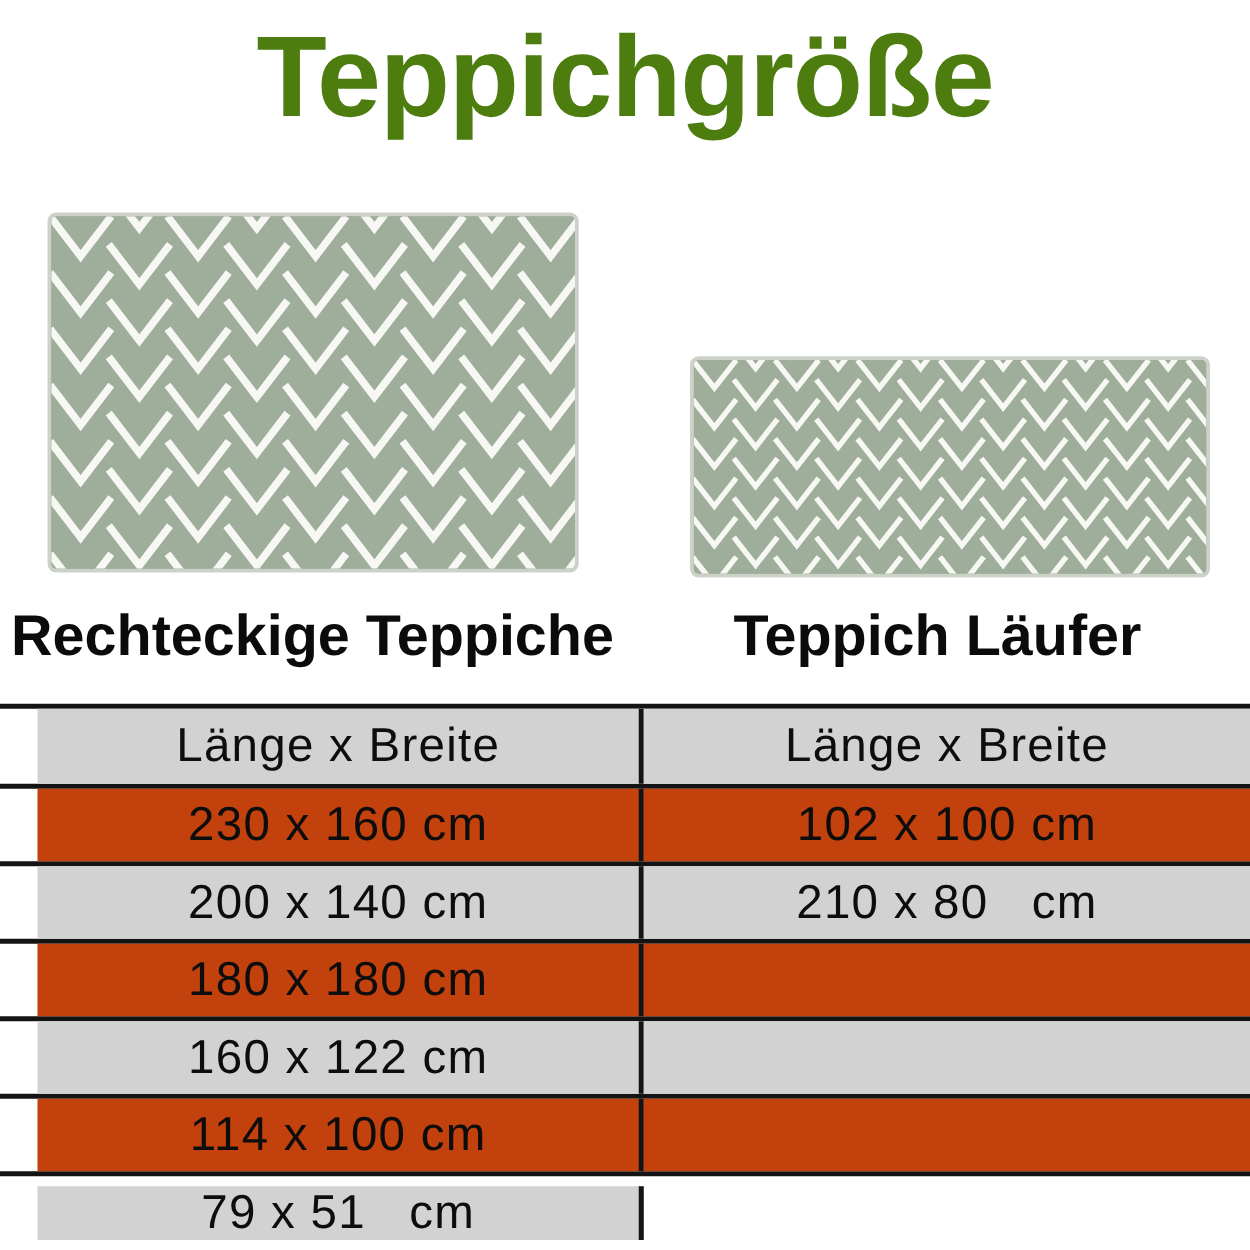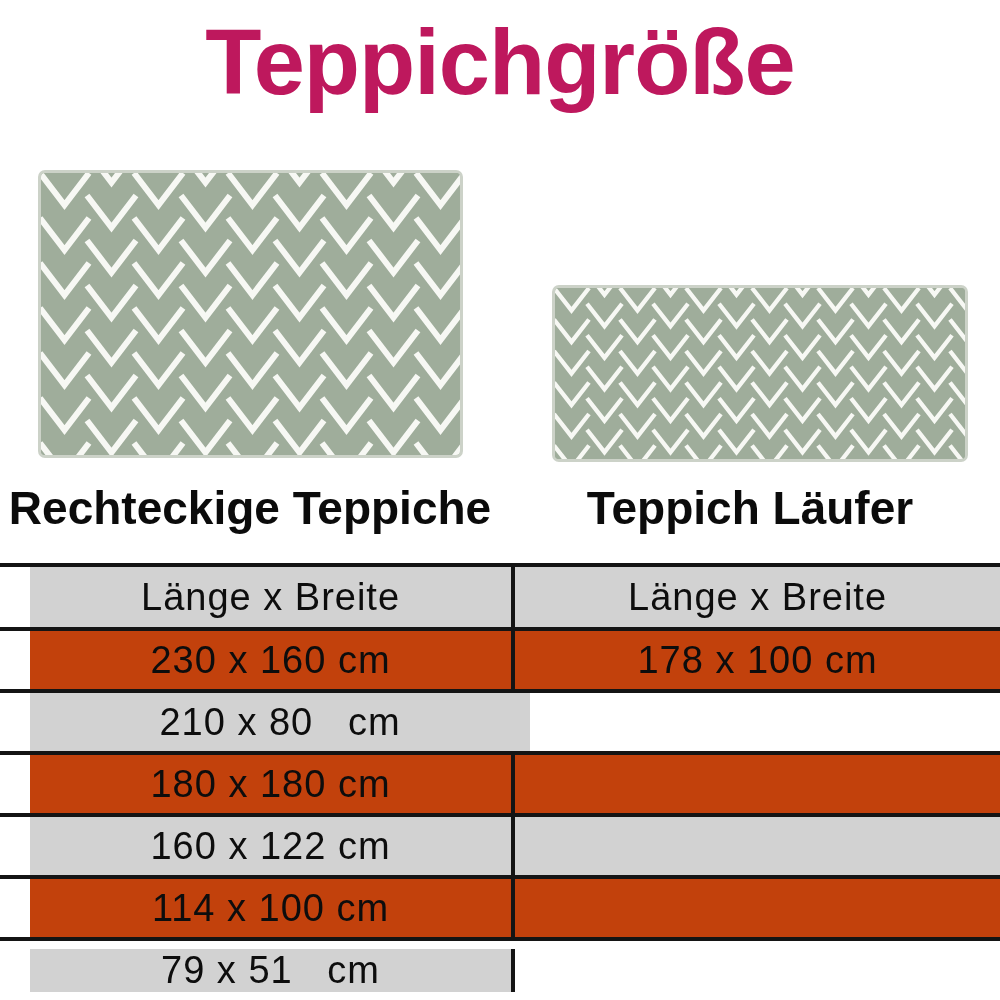--- a/index.html
+++ b/index.html
@@ -9,21 +9,21 @@
     background:#ffffff;
     overflow:hidden;
     font-family:"Liberation Sans","DejaVu Sans",sans-serif;
     color:#0a0a0a;
   }
   .title{
     position:absolute;top:8px;left:0;width:1000px;
     text-align:center;
     font-size:92px;font-weight:700;line-height:108px;
     letter-spacing:-1px;
-    color:#be185d;
+    color:#4d7c0f;
   }
   .rug{
     position:absolute;
     border:3px solid #ccd2c8;
     border-radius:7px;
     overflow:hidden;
     background:#9fad9b;
   }
   .rug svg{display:block;}
   #rug-left{left:38px;top:170px;width:419px;height:282px;}
@@ -338,24 +338,25 @@
 
   <div class="size-table">
 
     <div class="t-row header">
       <div class="t-cell left grey">Länge x Breite</div>
       <div class="t-cell grey">Länge x Breite</div>
     </div>
 
     <div class="t-row">
       <div class="t-cell left white">230 x 160 cm</div>
-      <div class="t-cell white">178 x 100 cm</div>
-    </div>
-
-    <div class="t-row">
+      <div class="t-cell white">102 x 100 cm</div>
+    </div>
+
+    <div class="t-row">
+      <div class="t-cell left grey">200 x 140 cm</div>
       <div class="t-cell grey">210 x 80   cm</div>
     </div>
 
     <div class="t-row">
       <div class="t-cell left white">180 x 180 cm</div>
       <div class="t-cell white"></div>
     </div>
 
     <div class="t-row">
       <div class="t-cell left grey">160 x 122 cm</div>

